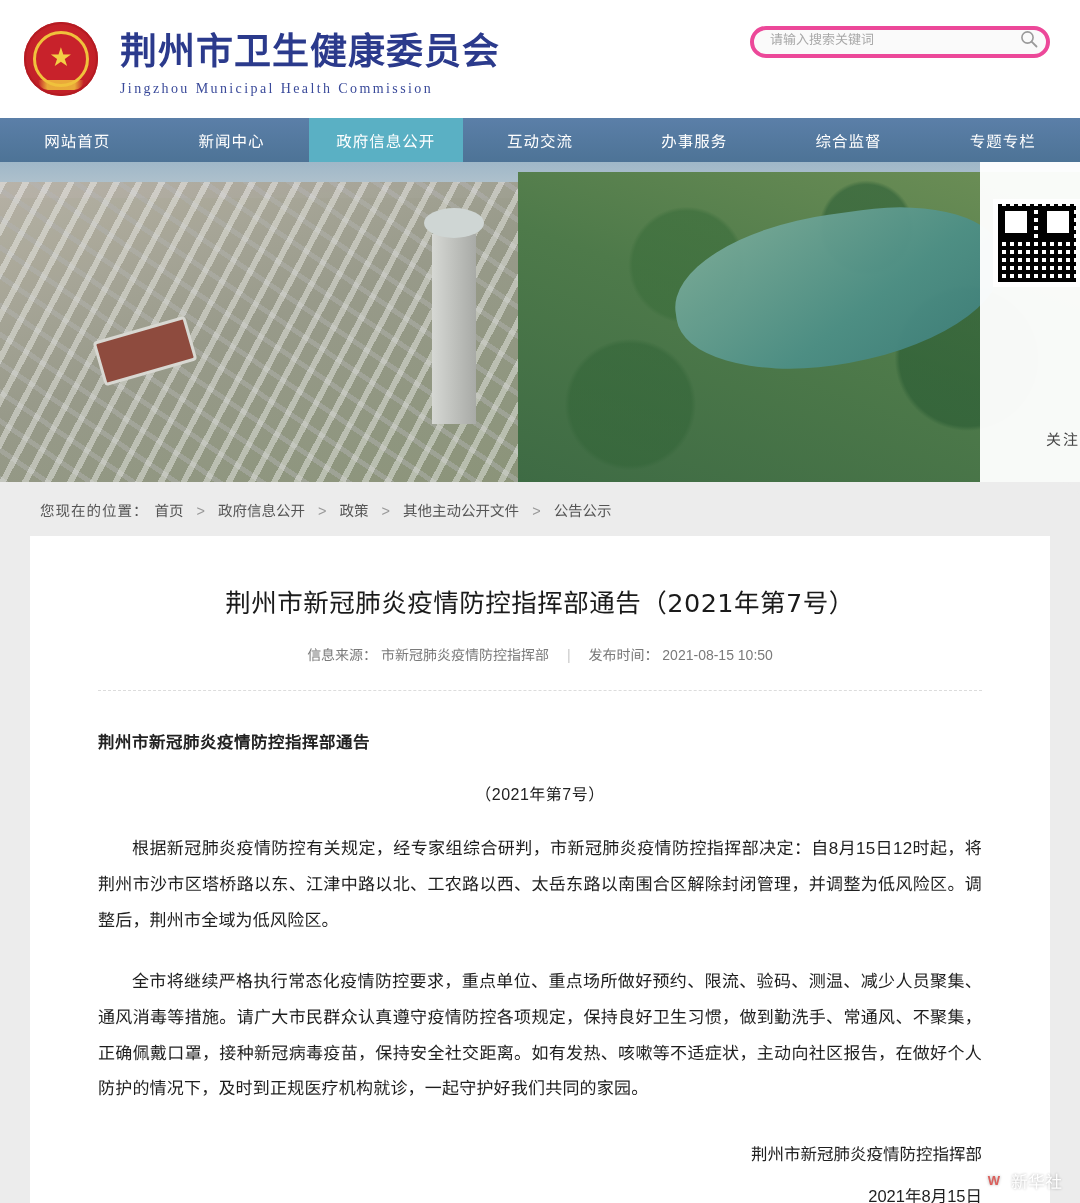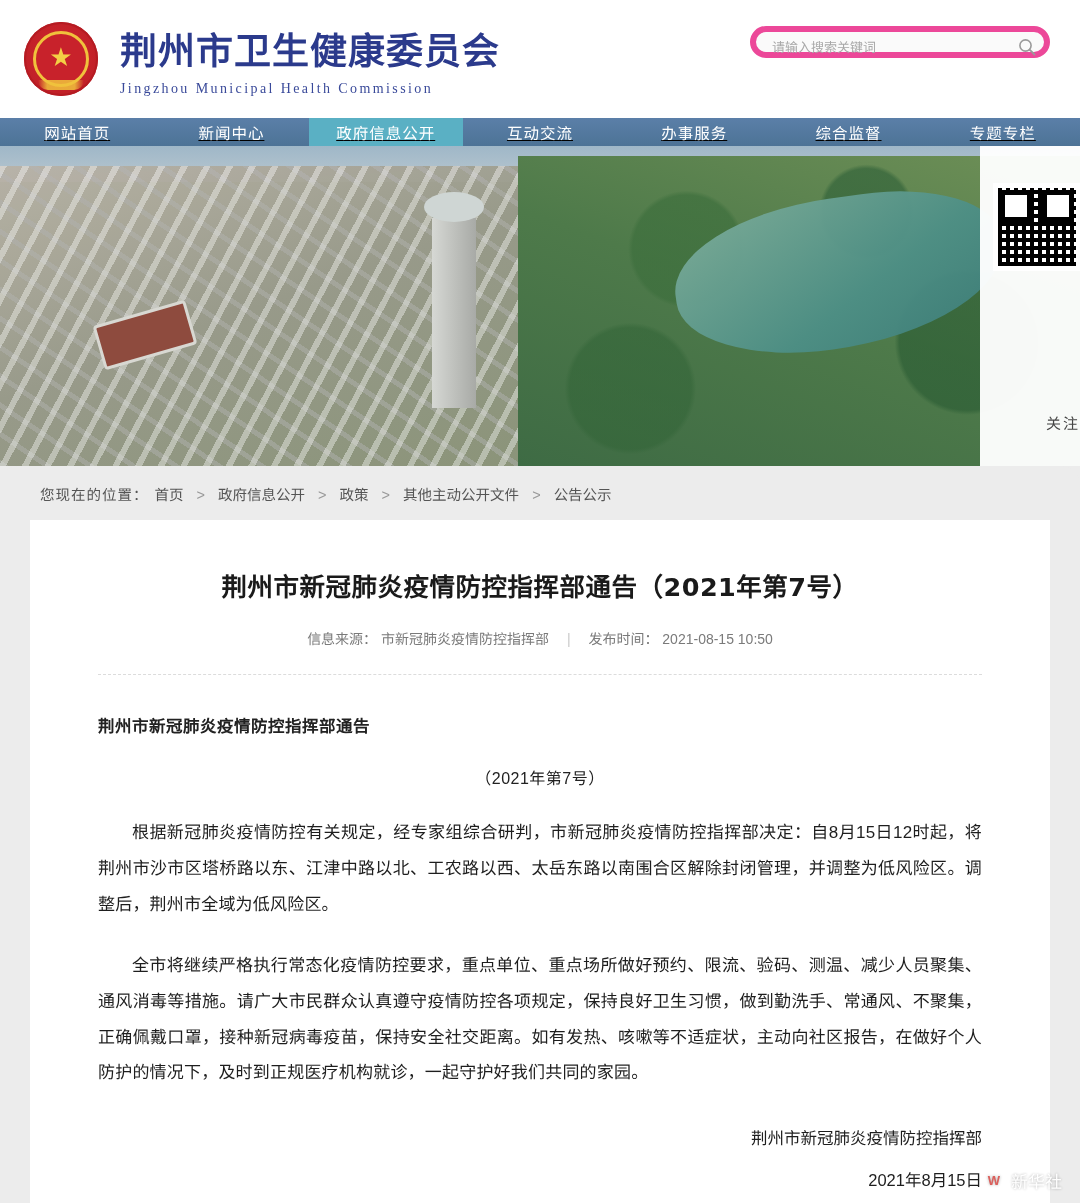--- a/index.html
+++ b/index.html
@@ -58,47 +58,46 @@
     font-size: 14px;
     color: #3a4a9a;
     letter-spacing: 2.4px;
     margin-top: 6px;
     font-family: "Liberation Serif", "DejaVu Serif", serif;
   }
   .search-box {
     position: absolute;
     right: 30px; top: 26px;
     width: 300px; height: 32px;
-    border: 6px solid #ec4899;
+    border: 4px solid #ec4899;
     border-radius: 16px;
     background: #fafafa;
-    display: flex; align-items: flex-start;
+    display: flex; align-items: flex-end;
   }
   .search-box input {
     border: none; outline: none; background: transparent;
     flex: 1; height: 30px;
     padding: 0 8px 0 16px;
     font-size: 13px; color: #888;
     font-family: "Liberation Sans", sans-serif;
   }
   .search-box input::placeholder { color: #a8a8a8; }
   .search-icon {
     width: 34px; height: 30px;
     display: flex; align-items: center; justify-content: center;
     color: #9a9a9a;
   }
   .search-icon svg { display: block; }
 
   
   .nav {
-    height: 28px;
+    height: 44px;
     background: linear-gradient(to bottom, #5b7fa8, #4d7396);
     display: flex;
     align-items: stretch;
-    text-decoration: underline;
   }
   .nav-item {
     flex: 1;
     display: flex; align-items: center; justify-content: center;
     color: #ffffff;
     font-size: 15.5px;
     letter-spacing: 1px;
     cursor: pointer;
   }
   .nav-item.active { background: #5ab0c4; }
@@ -207,21 +206,21 @@
   
   .article-wrap {
     background: #ffffff;
     margin: 0 30px;
     min-height: 670px;
     padding: 48px 68px 0;
   }
   .article-title {
     text-align: center;
     font-size: 25.5px;
-    font-weight: bold;
+    font-weight: normal;
     color: #1a1a1a;
     letter-spacing: .5px;
     line-height: 1.5;
     font-family: "DejaVu Sans", "Liberation Sans", sans-serif;
   }
   .article-meta {
     margin-top: 22px;
     text-align: center;
     font-size: 14px;
     color: #7a7a7a;

